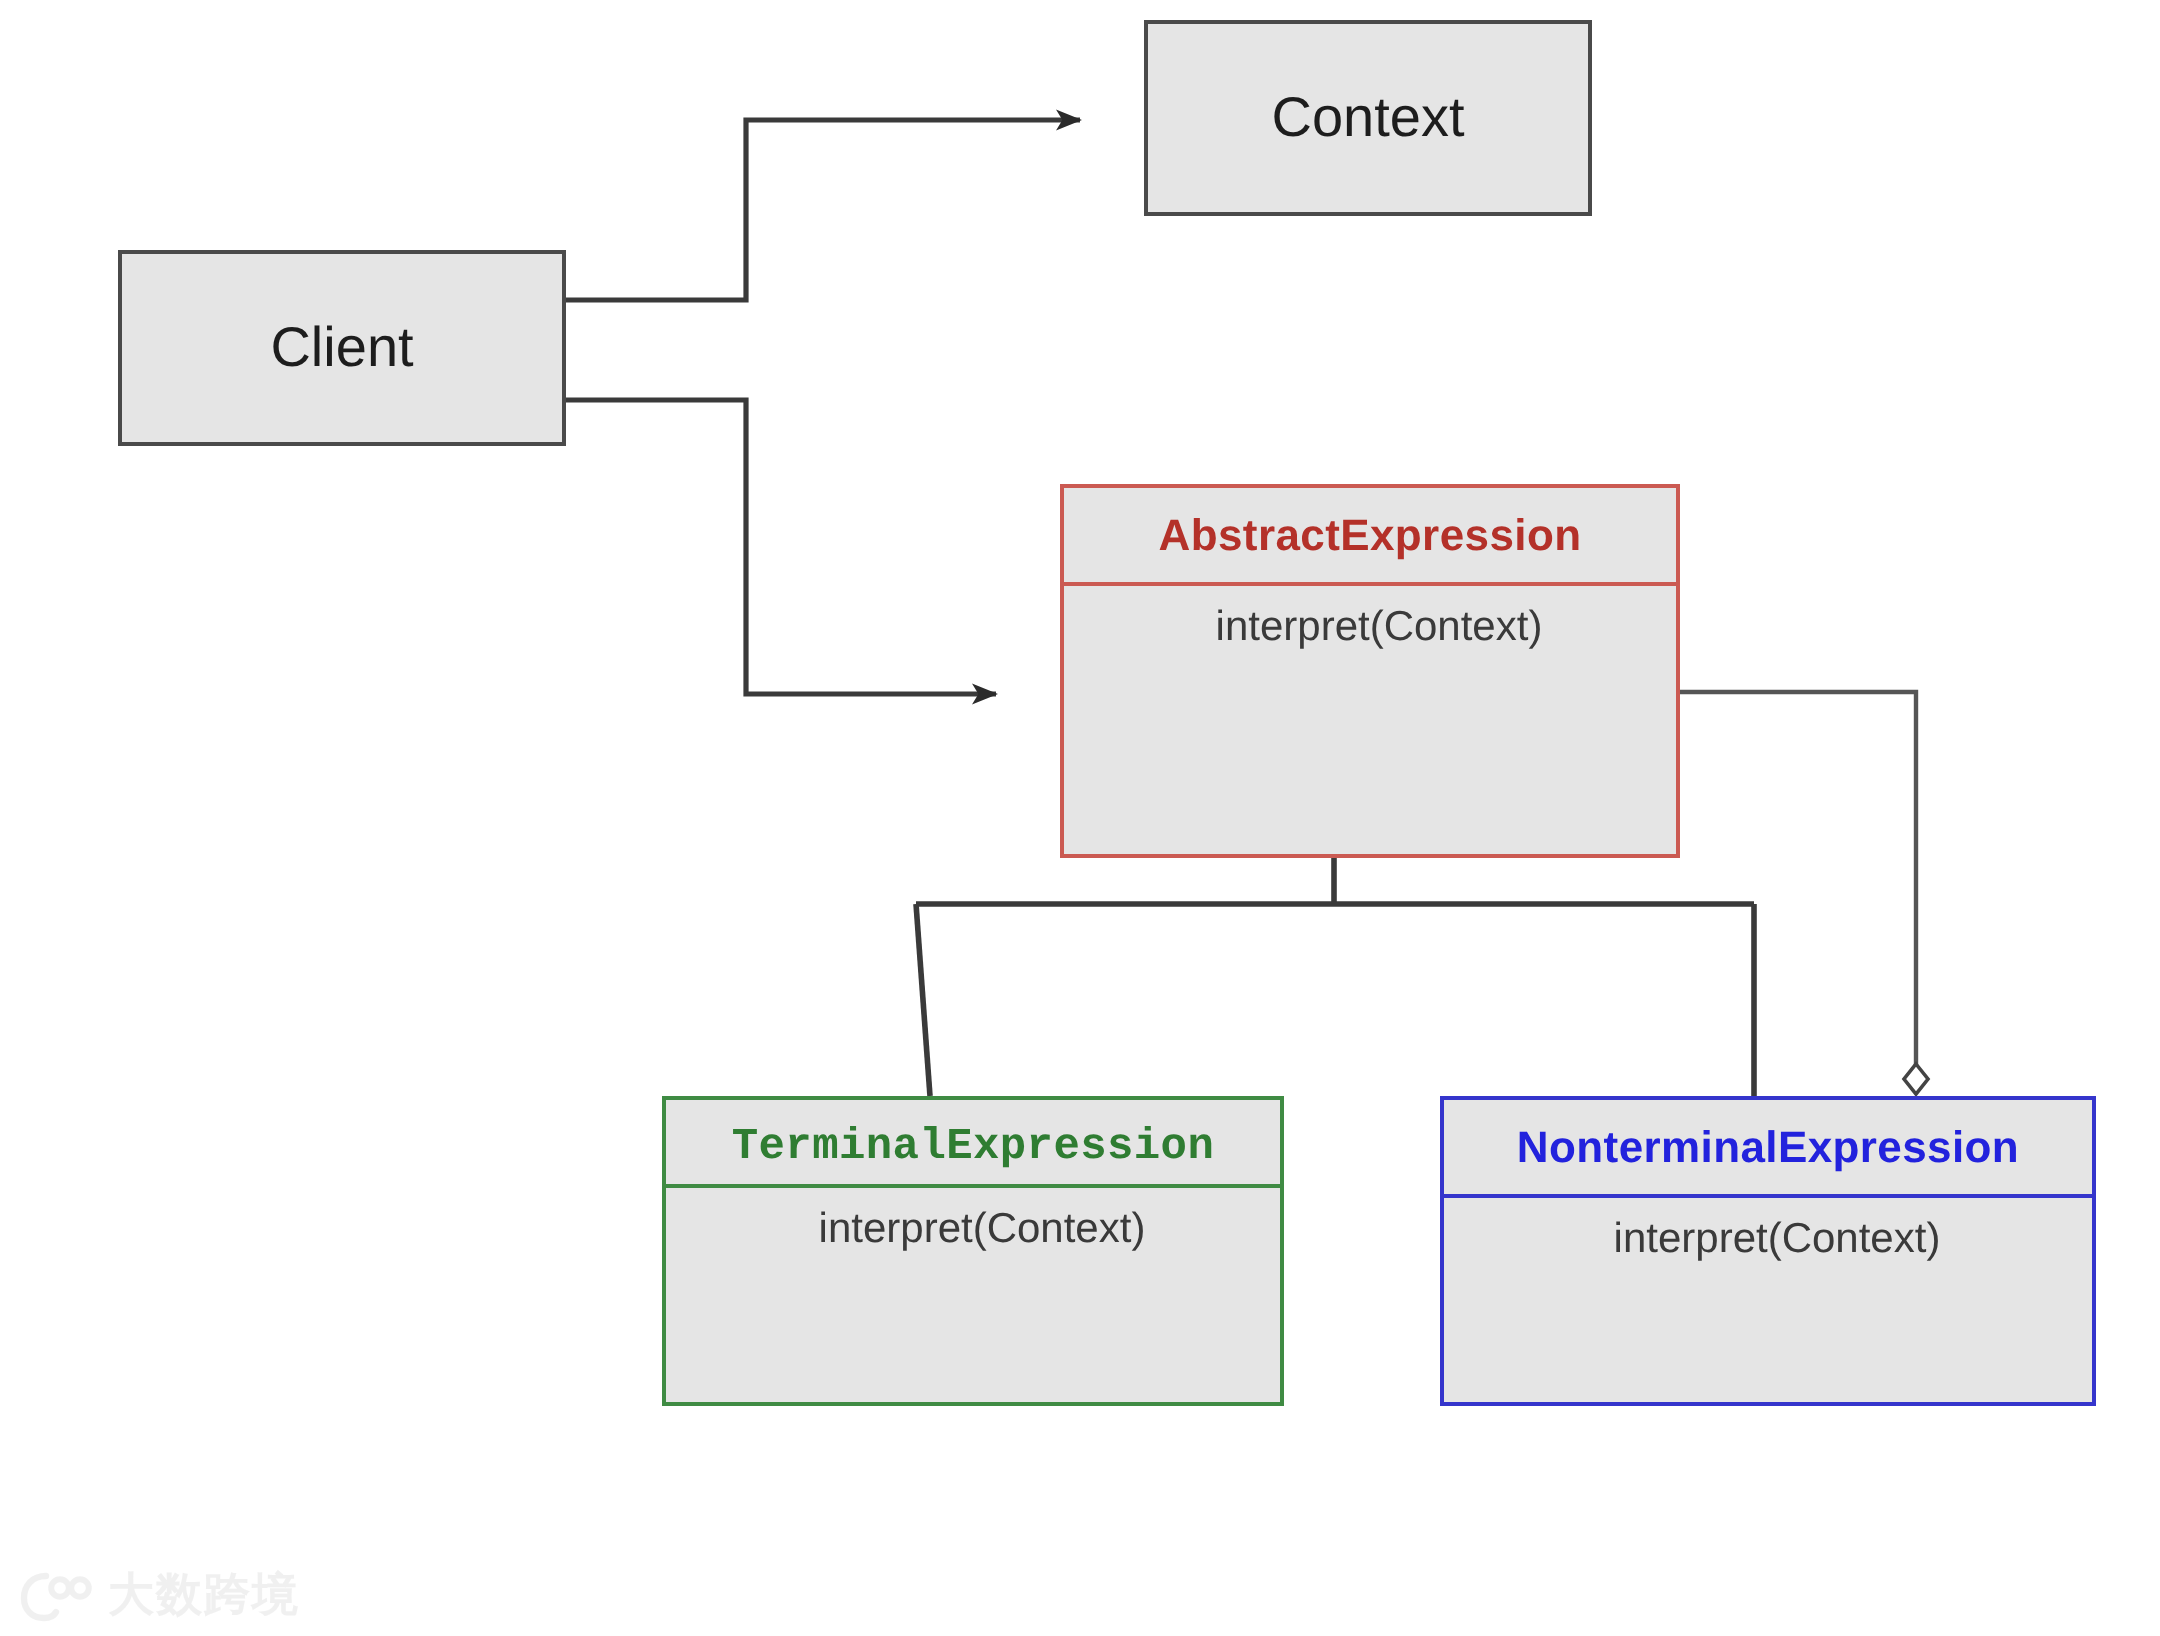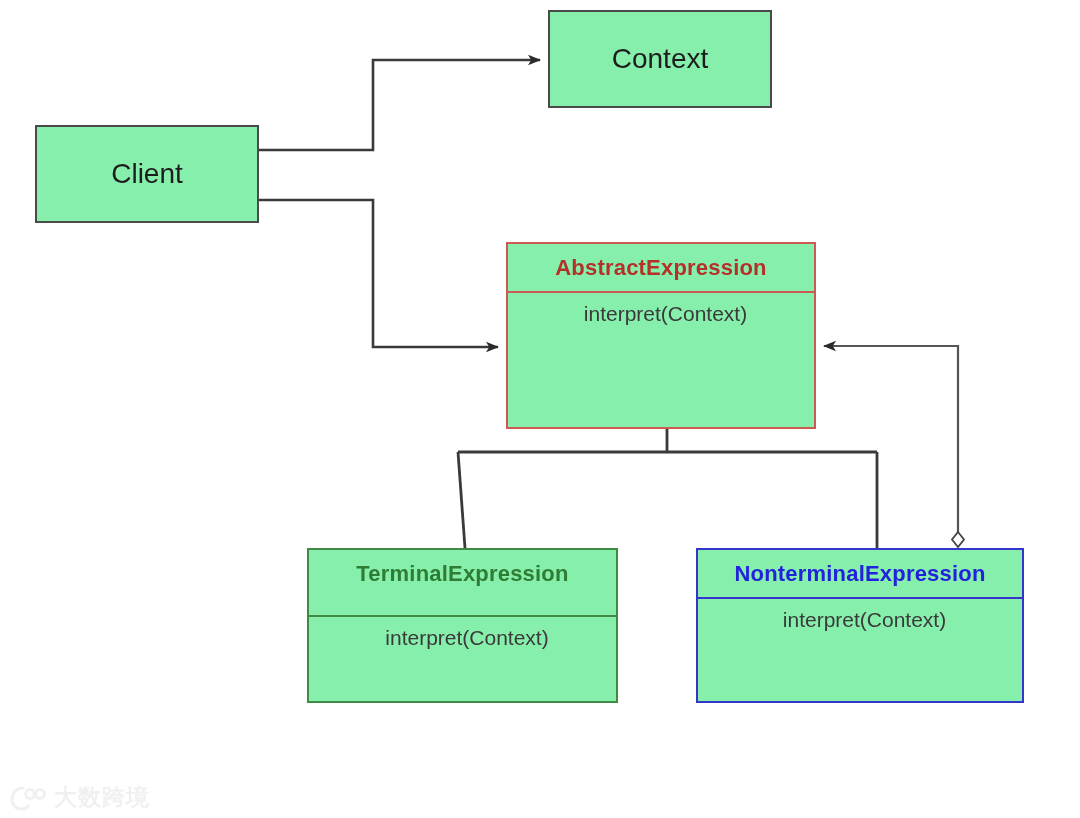--- a/index.html
+++ b/index.html
@@ -24,23 +24,24 @@
     top: 0;
     width: 1080px;
     height: 818px;
     pointer-events: none;
   }
 
   
   .uml-box {
     position: absolute;
     box-sizing: border-box;
-    background: #86efac;
+    background: #e5e5e5;
     border: 2px solid #404040;
     z-index: 3;
+    margin-left: 24px;
   }
   .uml-title {
     box-sizing: border-box;
     width: 100%;
     text-align: center;
     font-weight: bold;
     letter-spacing: 0.2px;
   }
   .uml-ops {
     box-sizing: border-box;
@@ -101,21 +102,22 @@
     left: 307px;
     top: 548px;
     width: 311px;
     height: 155px;
     border-color: #3f8b43;
   }
   #terminal-box .uml-title {
     color: #2f7d32;
     font-size: 22px;
     border-bottom: 2px solid #3f8b43;
-    padding: 11px 0 28px 0;
+    padding: 11px 0 6px 0;
+    font-family: Liberation Mono, monospace;
   }
 
   
   #nonterminal-box {
     left: 696px;
     top: 548px;
     width: 328px;
     height: 155px;
     border-color: #3535cc;
   }

